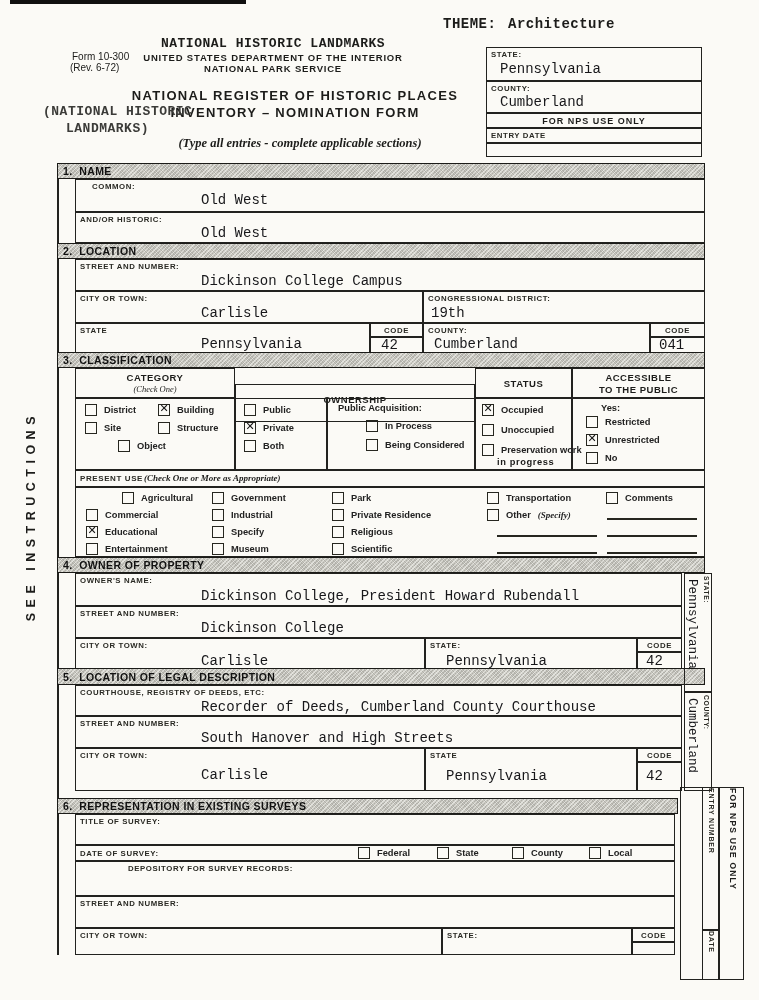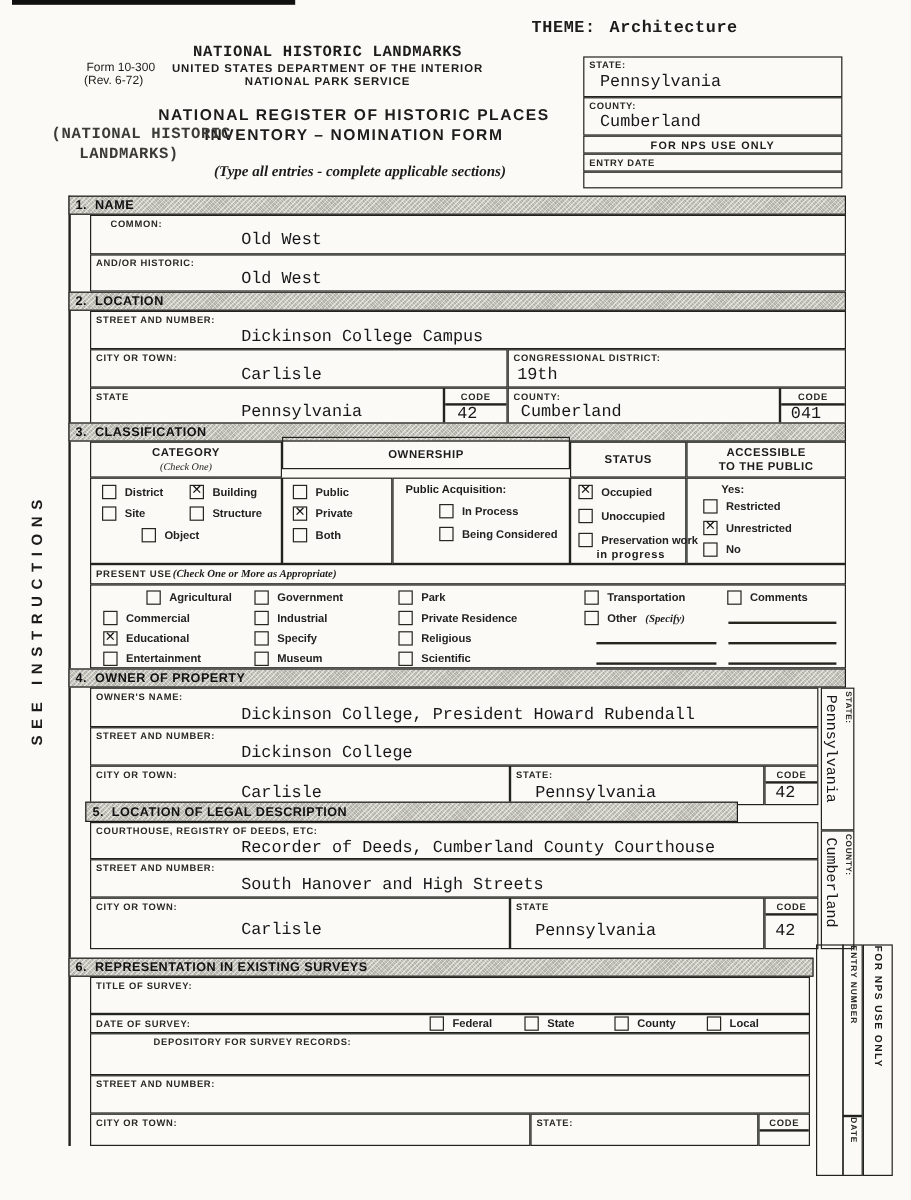--- a/index.html
+++ b/index.html
@@ -128,21 +128,21 @@
   </div>
 
   <div class="bar" style="left:57px;top:352px;width:648px;height:16px;">
       <span>3.  CLASSIFICATION</span>
     </div>
 
   <div class="cell" style="left:75px;top:368px;width:160px;height:30px;">
     <div class="abs" style="left:0;top:3px;width:100%;text-align:center;font-size:9.5px;font-weight:600;letter-spacing:.5px;">CATEGORY</div>
     <div class="abs it" style="left:0;top:15px;width:100%;text-align:center;font-size:8.5px;font-family:'Liberation Serif',serif;">(Check One)</div>
   </div>
-  <div class="cell" style="left:235px;top:364px;width:240px;height:27px;">
+  <div class="cell" style="left:235px;top:384px;width:240px;height:38px;">
     <div class="abs" style="left:0;top:9px;width:100%;text-align:center;font-size:9.5px;font-weight:600;letter-spacing:.5px;">OWNERSHIP</div>
   </div>
   <div class="cell" style="left:475px;top:368px;width:97px;height:30px;">
     <div class="abs" style="left:0;top:9px;width:100%;text-align:center;font-size:9.5px;font-weight:600;letter-spacing:.5px;">STATUS</div>
   </div>
   <div class="cell" style="left:572px;top:368px;width:133px;height:30px;">
     <div class="abs" style="left:0;top:3px;width:100%;text-align:center;font-size:9.5px;font-weight:600;letter-spacing:.5px;">ACCESSIBLE</div>
     <div class="abs" style="left:0;top:15px;width:100%;text-align:center;font-size:9.5px;font-weight:600;letter-spacing:.5px;">TO THE PUBLIC</div>
   </div>
 
@@ -381,21 +381,21 @@
   <div class="cell" style="left:425px;top:638px;width:212px;height:33px;">
     <div class="lbl" style="left:4px;top:2px;">STATE:</div>
     <div class="typed" style="left:20px;top:14px;">Pennsylvania</div>
   </div>
   <div class="cell" style="left:637px;top:638px;width:45px;height:33px;">
     <div class="lbl" style="left:0;top:2px;width:100%;text-align:center;">CODE</div>
     <div class="hline" style="left:0;top:12px;width:100%;"></div>
     <div class="typed" style="left:8px;top:14px;">42</div>
   </div>
 
-  <div class="bar" style="left:71px;top:668px;width:544px;height:17px;text-align:center;">
+  <div class="bar" style="left:57px;top:668px;width:648px;height:17px;text-align:center;">
       <span>5.  LOCATION OF LEGAL DESCRIPTION</span>
     </div>
   <div class="cell" style="left:75px;top:685px;width:607px;height:31px;">
     <div class="lbl" style="left:4px;top:2px;">COURTHOUSE, REGISTRY OF DEEDS, ETC:</div>
     <div class="typed" style="left:125px;top:13px;">Recorder of Deeds, Cumberland County Courthouse</div>
   </div>
   <div class="cell" style="left:75px;top:716px;width:607px;height:32px;">
     <div class="lbl" style="left:4px;top:2px;">STREET AND NUMBER:</div>
     <div class="typed" style="left:125px;top:13px;">South Hanover and High Streets</div>
   </div>

